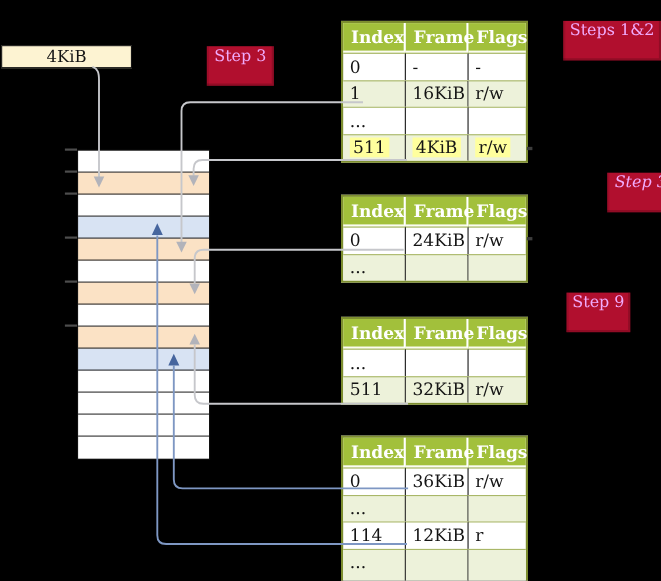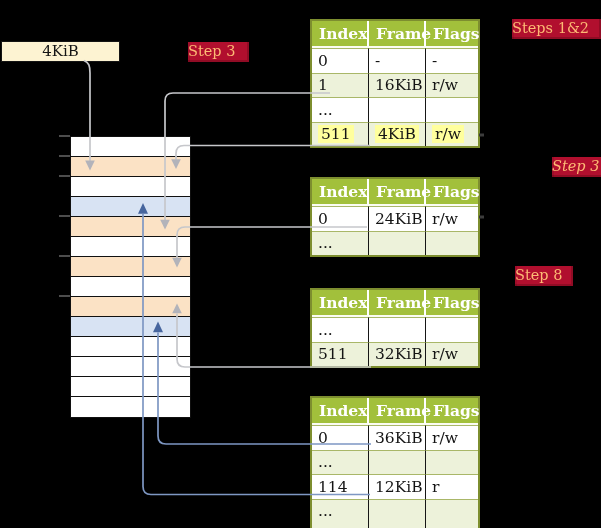--- a/index.html
+++ b/index.html
@@ -8,22 +8,22 @@
     font-family:"DejaVu Serif","Liberation Serif",serif;
   }
   
   .legend-box{
     position:absolute;left:1px;top:41px;width:117px;height:19px;
     background:#fdf3d2;border:1px solid #141414;
     color:#141414;font-size:15px;line-height:19px;text-align:center;
   }
   
   .badge{
-    position:absolute;height:20px;background:#b10f2e;color:#fdba74;
-    font-size:14.5px;line-height:19px;text-align:left;
+    position:absolute;height:36px;background:#b10f2e;color:#f0abfc;
+    font-size:14.5px;line-height:19px;text-align:center;
     box-shadow:inset -2px -2px 0 rgba(0,0,0,.18), inset 2px 0 0 rgba(0,0,0,.10);
   }
   #badge-step0 {left:188px;top:42px;width:61px;}
   #badge-steps12{left:512px;top:19px;width:89px;}
   #badge-step3 {left:552px;top:157px;width:61px;font-style:italic;}
   #badge-step4 {left:515px;top:266px;width:58px;}
   
   #memory-column{
     position:absolute;left:70px;top:136px;width:119px;height:280px;
     border:1px solid #101010;box-sizing:content-box;
@@ -70,21 +70,21 @@
 </head>
 <body>
 
 <div id="canvas">
 
   <div class="legend-box">4KiB</div>
 
   <div class="badge" id="badge-step0">Step 3</div>
   <div class="badge" id="badge-steps12">Steps 1&amp;2</div>
   <div class="badge" id="badge-step3">Step 3</div>
-  <div class="badge" id="badge-step4">Step 8</div>
+  <div class="badge" id="badge-step4">Step 9</div>
 
   <div id="memory-column">
       <div class="frame-row fill-white"></div>
       <div class="frame-row fill-orange"></div>
       <div class="frame-row fill-white"></div>
       <div class="frame-row fill-blue"></div>
       <div class="frame-row fill-orange"></div>
       <div class="frame-row fill-white"></div>
       <div class="frame-row fill-orange"></div>
       <div class="frame-row fill-white"></div>

